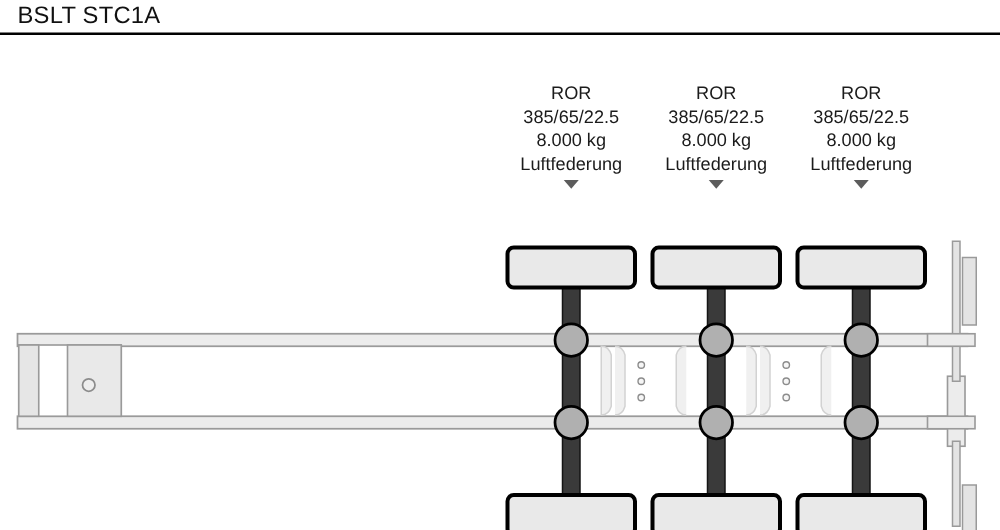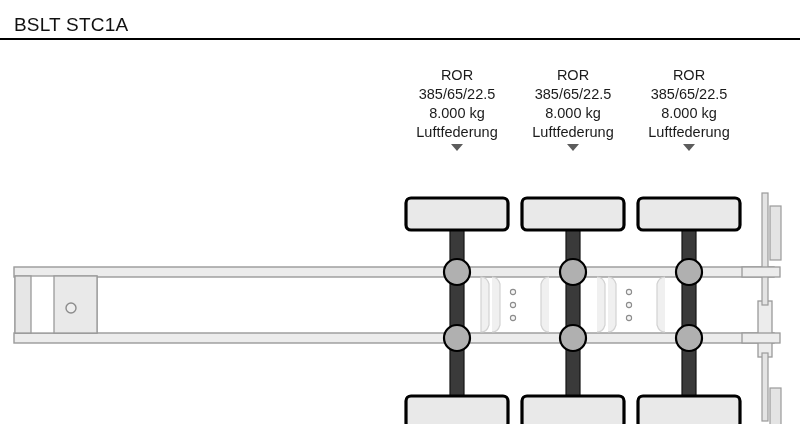--- a/index.html
+++ b/index.html
@@ -12,21 +12,21 @@
     height: 424px;
     font-family: "Liberation Sans", sans-serif;
     overflow: hidden;
     position: relative;
   }
 
   
   #header {
     position: absolute;
     left: 0;
-    top: 12px;
+    top: 0;
     width: 660px;
     height: 27px;
     box-sizing: border-box;
   }
   #page-title {
     position: absolute;
     left: 14px;
     top: 2px;
     font-size: 19px;
     color: #111111;

